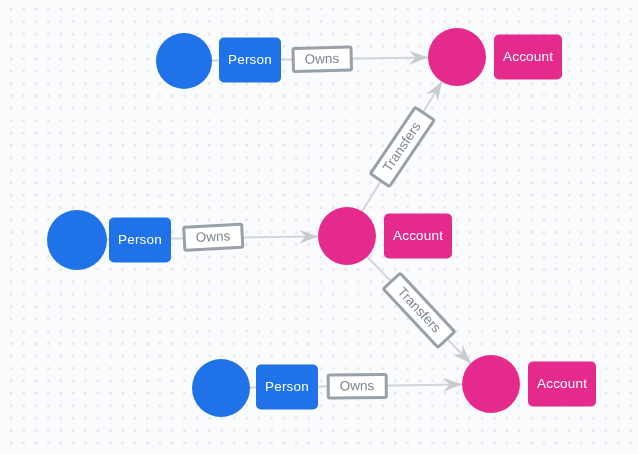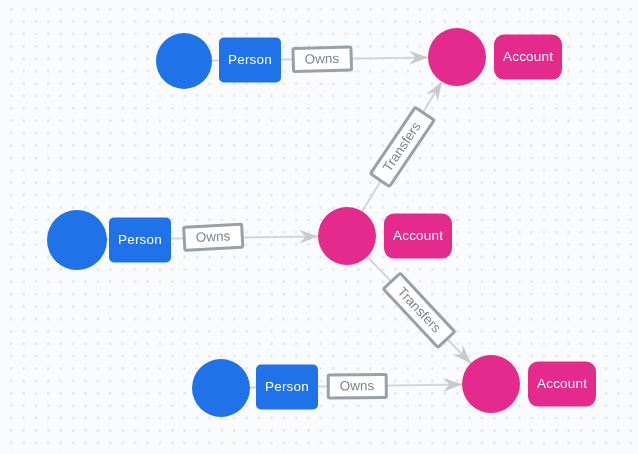--- a/index.html
+++ b/index.html
@@ -16,21 +16,21 @@
     background-position:5px 3px;
   }
   svg.graph{position:absolute;left:0;top:0;}
   .edge-line{stroke:#d2d5d9;stroke-width:2;}
   .node-label{
     position:absolute;transform:translateY(-50%);
     color:#ffffff;font-size:13.5px;font-weight:500;letter-spacing:.2px;
     padding:14px 9px;border-radius:5px;white-space:nowrap;line-height:1.25;
   }
   .person-bg{background:#1f72e8;}
-  .account-bg{background:#e52a8d;border-radius:10px;}
+  .account-bg{background:#e52a8d;}
   .edge-label{
     position:absolute;background:#ffffff;
     border:3px solid #99a0a7;border-radius:3px;
     color:#7d858d;font-size:13.5px;line-height:1.3;
     padding:1px 10px;white-space:nowrap;
   }
 </style>
 </head>
 <body>
 

